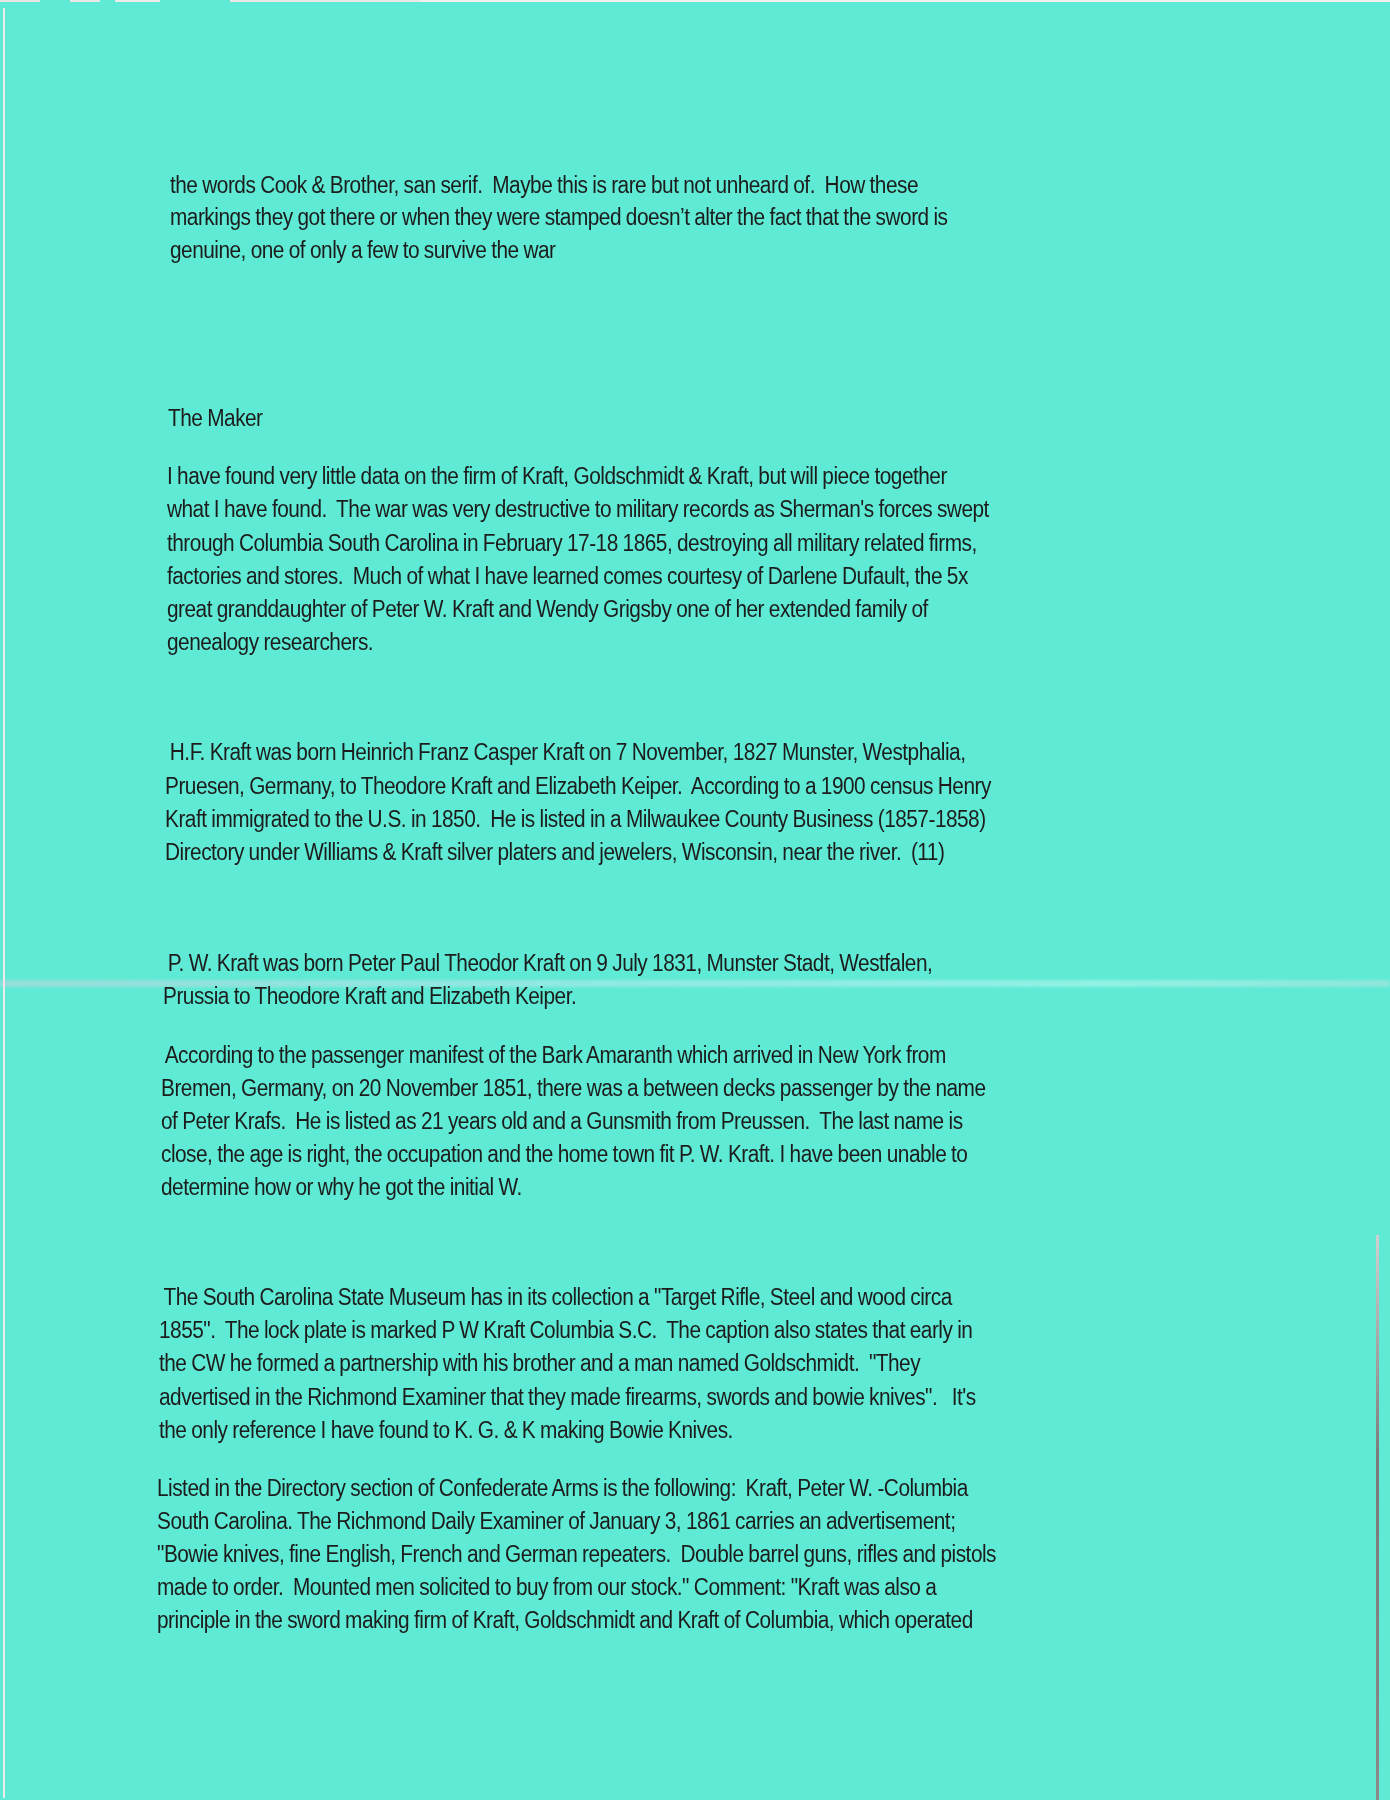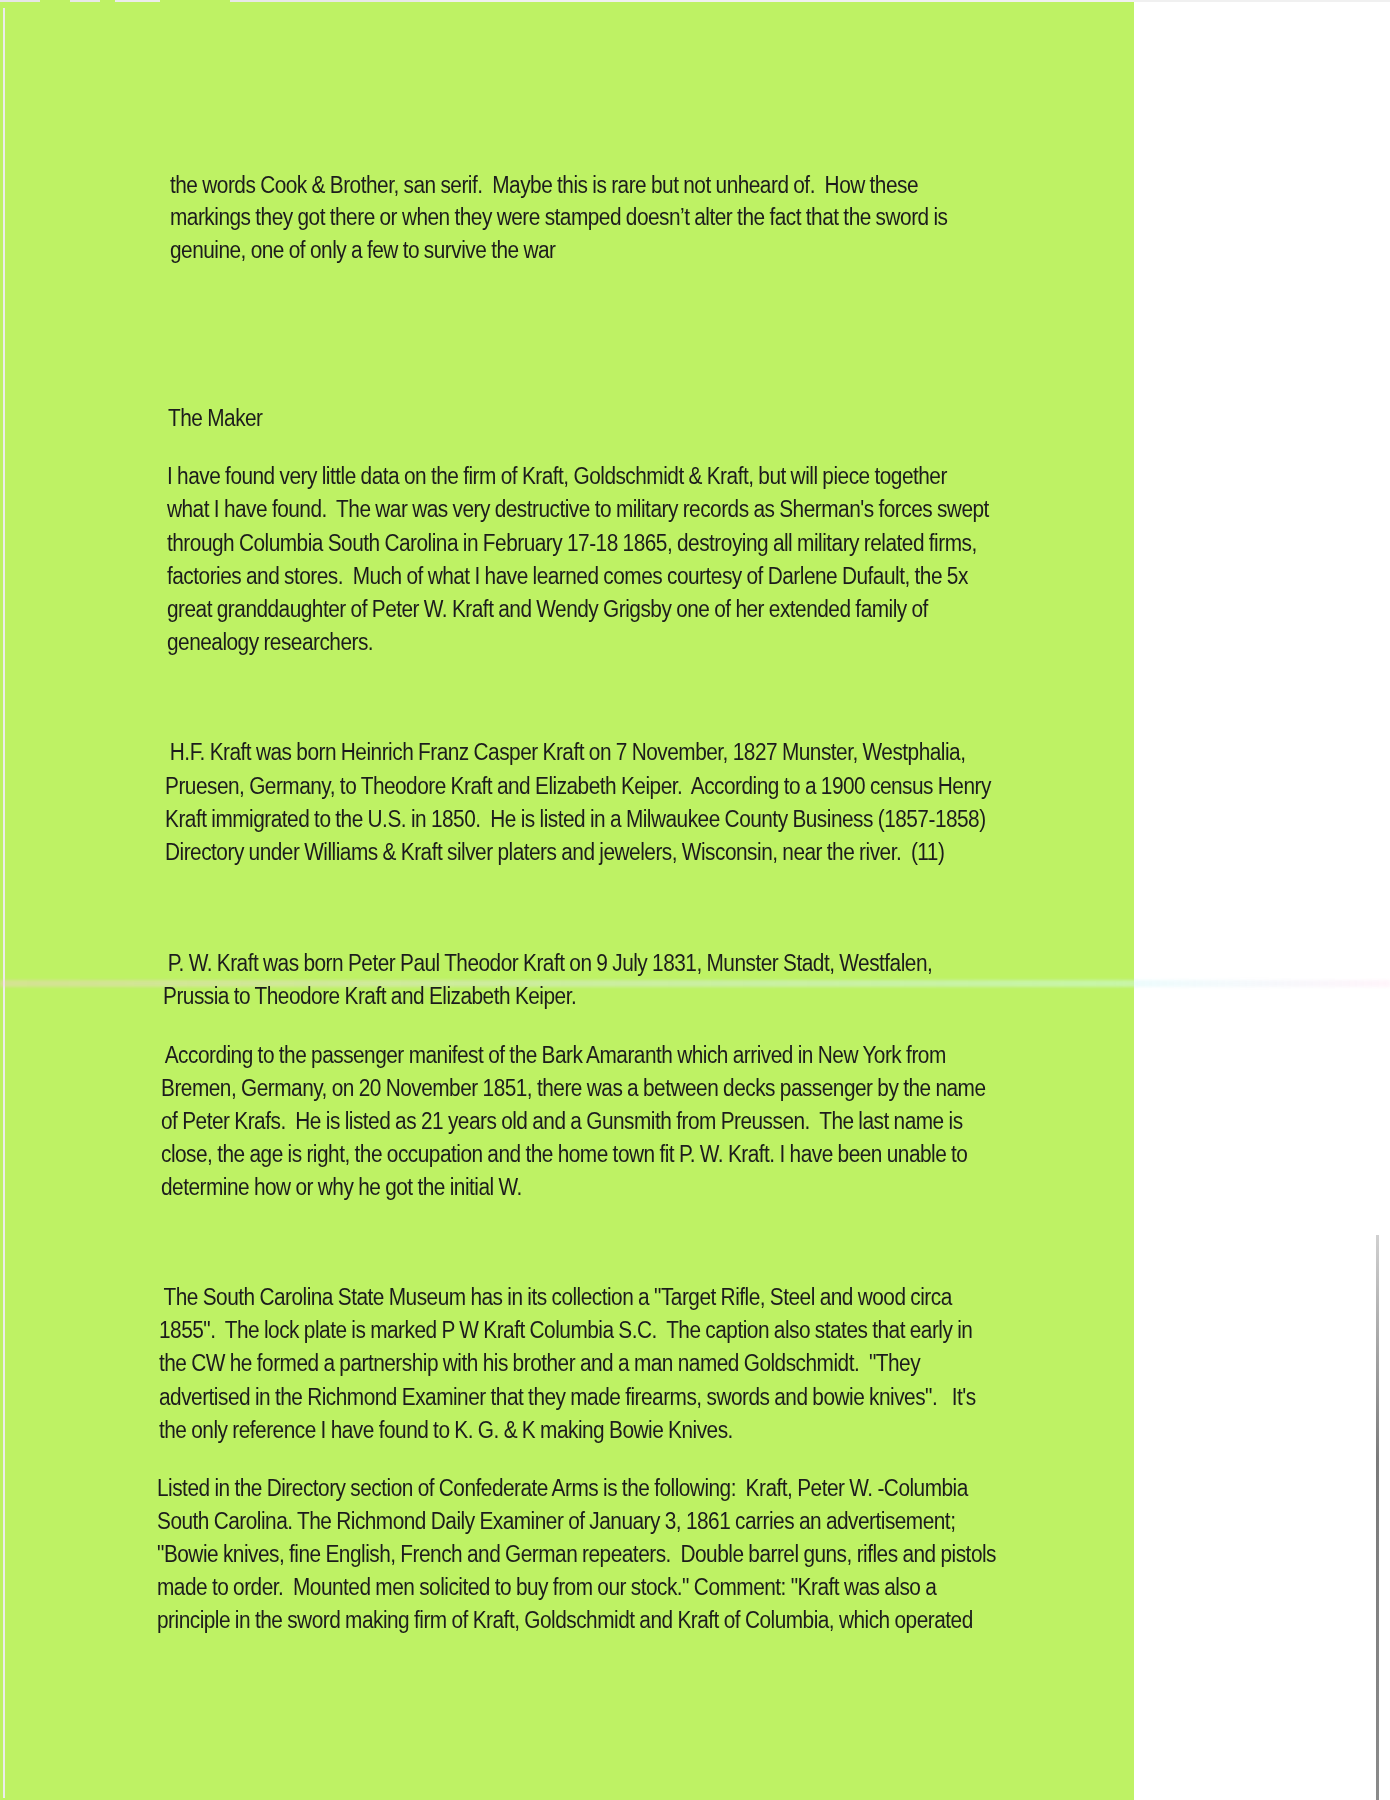--- a/index.html
+++ b/index.html
@@ -11,23 +11,23 @@
       width: 1390px;
       height: 1800px;
       position: relative;
       overflow: hidden;
       font-family: "Liberation Sans", "DejaVu Sans", sans-serif;
       color: #1c1c1c;
     }
     .page {
       position: absolute;
       left: 0; top: 0;
-      width: 1134px;
+      width: 1390px;
       height: 1800px;
-      background: #bef264;
+      background: #5eead4;
     }
     .edge-left {
       position: absolute;
       left: 3px; top: 8px;
       width: 2px; height: 1790px;
       background: #ececec;
     }
     .edge-top {
       position: absolute;
       left: 0; top: 0;

